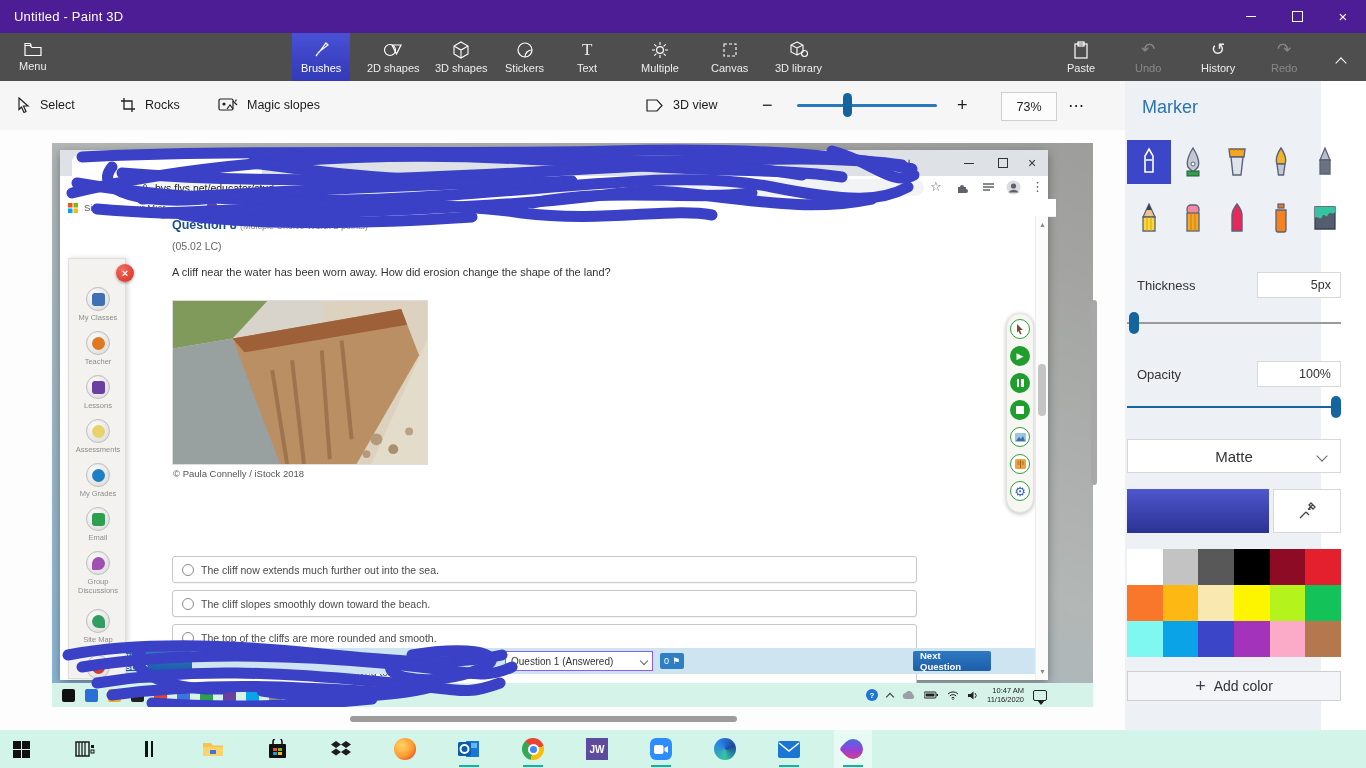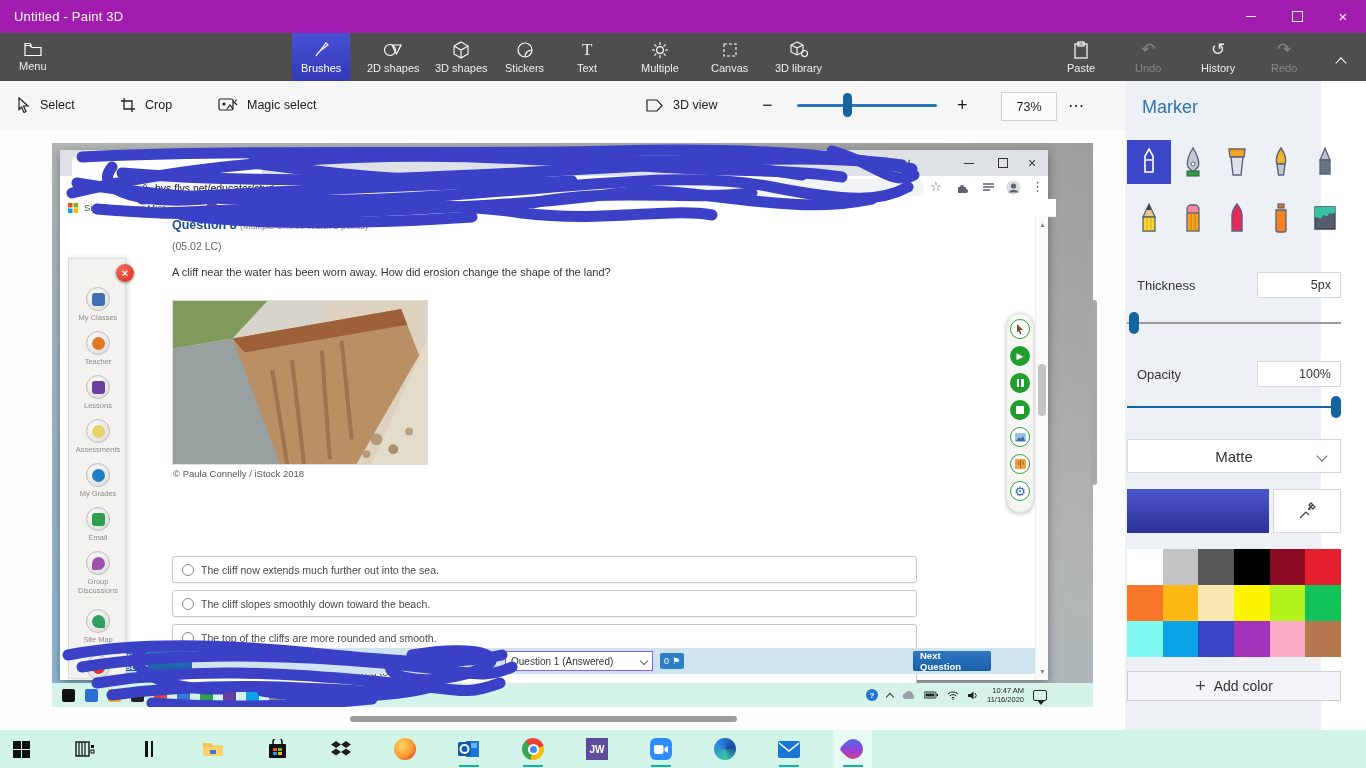--- a/index.html
+++ b/index.html
@@ -1,20 +1,20 @@
 <!DOCTYPE html>
 <html><head>
 <meta charset="utf-8">
 <style>
   html,body{margin:0;padding:0}
   body{font-family:"Liberation Sans","DejaVu Sans",sans-serif;-webkit-font-smoothing:antialiased}
   #stage{position:relative;width:1366px;height:768px;background:#fff;overflow:hidden;font-size:12px;color:#222}
   .abs{position:absolute}
   
-  .titlebar{left:0;top:0;width:1366px;height:33px;background:#a21caf;color:#fff}
+  .titlebar{left:0;top:0;width:1366px;height:33px;background:#4c1d95;color:#fff}
   .titlebar .t{position:absolute;left:14px;top:9px;font-size:13px;letter-spacing:.2px}
   .winbtn{position:absolute;top:0;width:46px;height:33px;display:flex;align-items:center;justify-content:center;color:#fff}
   .minbar{width:10px;height:1px;background:#fff}
   .restorebox{width:9px;height:9px;border:1px solid #fff}
   .ribbon{left:0;top:33px;width:1366px;height:48px;background:#4e4e4e;color:#fff}
   .rtab{position:absolute;top:0;height:48px;display:flex;flex-direction:column;align-items:center;justify-content:center;gap:3px;font-size:11px;color:#ededed;padding:0 9px}
   .rtab svg{display:block}
   .rtab.active{background:linear-gradient(180deg,#4850d4,#323ab8);color:#fff}
   .rtab.disabled{color:rgba(255,255,255,.32)}
   .glyph-ico{font-size:17px;line-height:17px;height:18px}
@@ -202,30 +202,30 @@
     <div class="titem" style="left:16px">
       <svg width="15" height="16" viewBox="0 0 15 16">
           <path d="M3 1 L12 9 H7.5 L10 14.5 8 15.5 5.5 10 3 12.5 z" fill="none" stroke="#222" stroke-width="1.2"></path>
         </svg>
       <span>Select</span>
     </div>
     <div class="titem" style="left:120px">
       <svg width="16" height="16" viewBox="0 0 16 16">
           <path d="M4 1 v11 h11 M1 4 h11 v11" fill="none" stroke="#222" stroke-width="1.3"></path>
         </svg>
-      <span>Crop</span>
+      <span>Rocks</span>
     </div>
     <div class="titem" style="left:218px">
       <svg width="20" height="16" viewBox="0 0 20 16">
           <rect x="1" y="2" width="14" height="11" rx="1.5" fill="none" stroke="#222" stroke-width="1.2"></rect>
           <circle cx="6" cy="7" r="1.6" fill="#222"></circle>
           <path d="M9 12 l3-4 3 4" fill="none" stroke="#222" stroke-width="1.2"></path>
           <path d="M15 4 l4 4 M17.5 4.5 l.8-2" stroke="#222" stroke-width="1.2"></path>
         </svg>
-      <span>Magic select</span>
+      <span>Magic slopes</span>
     </div>
     <div class="titem" style="left:645px">
       <svg width="19" height="15" viewBox="0 0 19 15">
           <path d="M2 2 h10 l5 5.5 -5 5.5 H2 z" fill="none" stroke="#222" stroke-width="1.2"></path>
         </svg>
       <span>3D view</span>
     </div>
     <div class="titem" style="left:762px;font-size:18px">
         <span>−</span>
       </div>

